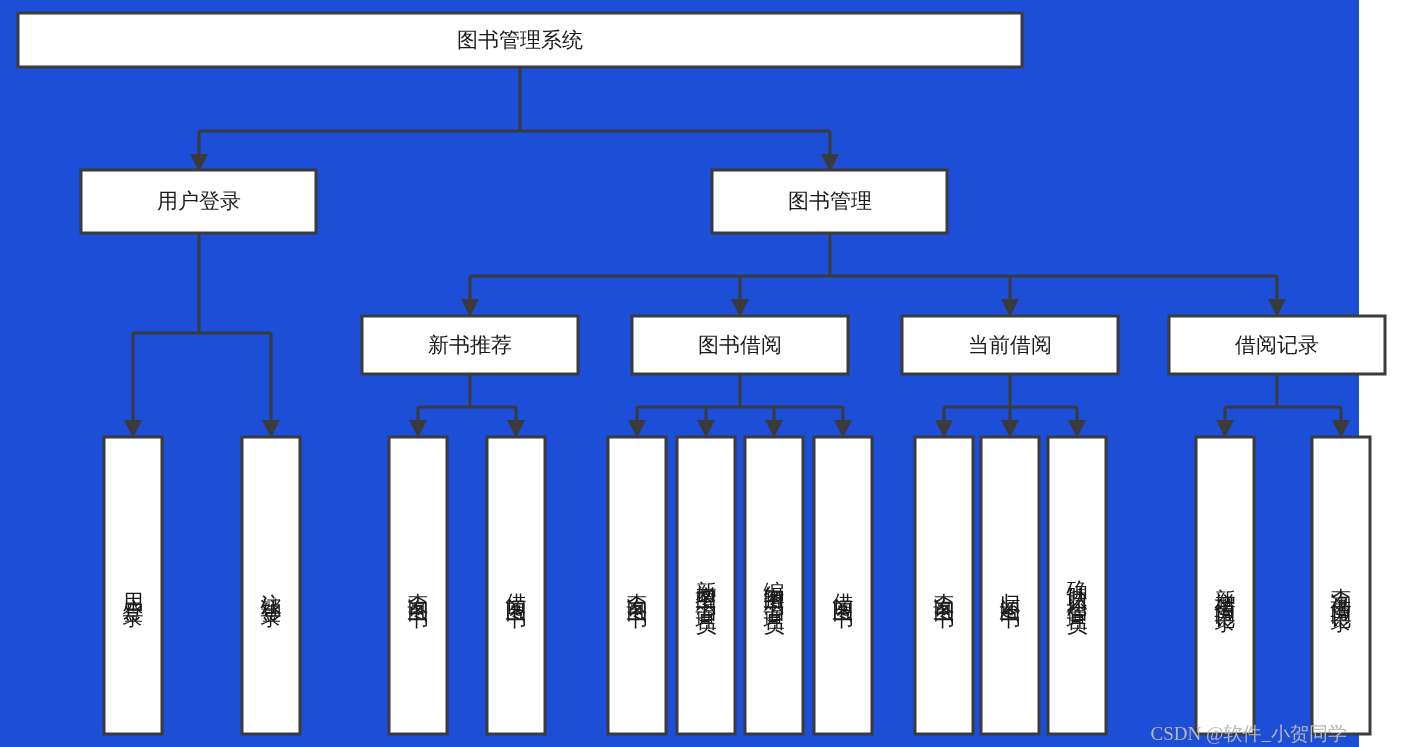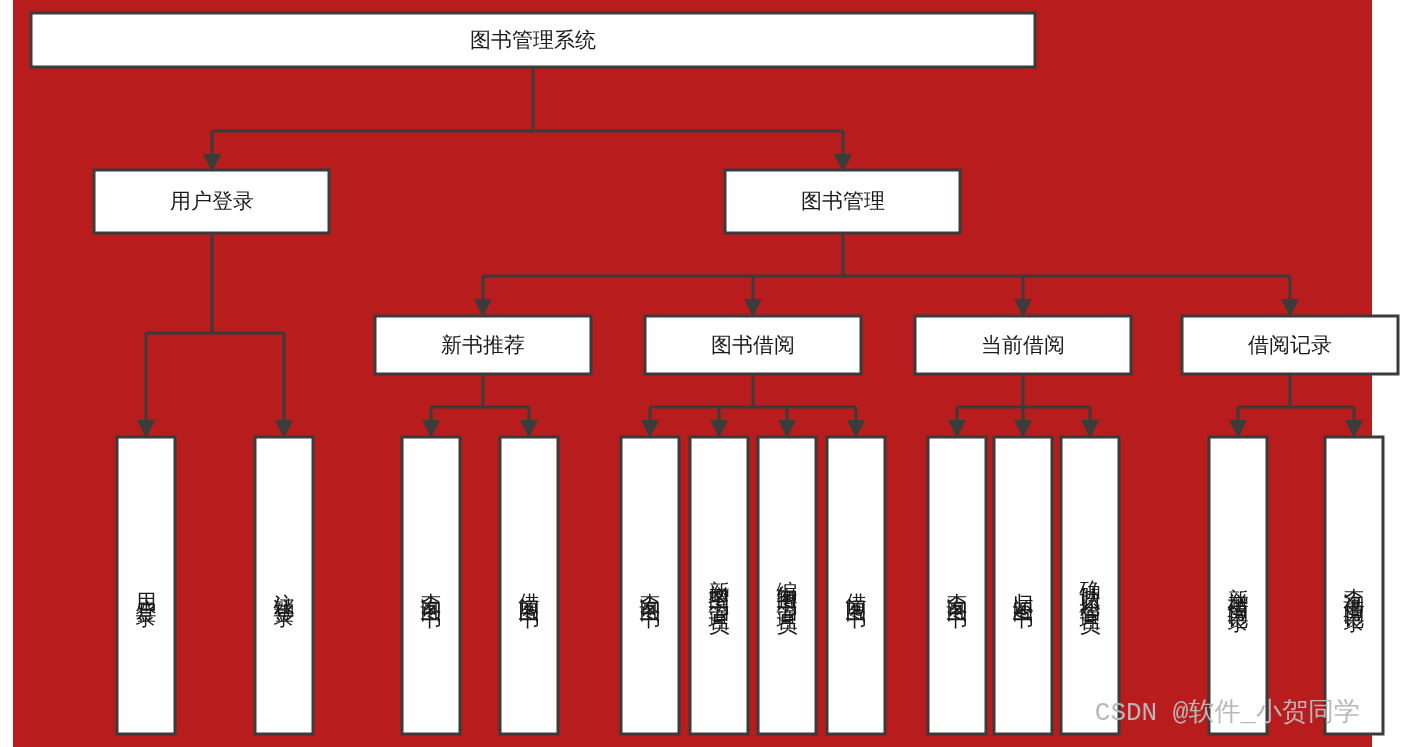--- a/index.html
+++ b/index.html
@@ -10,22 +10,21 @@
   body {
     width: 1405px;
     height: 747px;
     font-family: "DejaVu Sans", "Liberation Sans", sans-serif;
     overflow: hidden;
   }
   #diagram-root {
     position: relative;
     width: 1359px;
     height: 747px;
-    background: #b91c1c;
-    margin-left: 13px;
+    background: #1d4ed8;
   }
   svg#flow {
     position: absolute;
     left: 0;
     top: 0;
     width: 1405px;
     height: 747px;
     display: block;
   }
   .node-box {
@@ -55,23 +54,23 @@
     font-size: 21px;
     fill: #1a1a1a;
     writing-mode: vertical-rl;
     text-orientation: upright;
     letter-spacing: 5px;
     text-anchor: middle;
   }
   .watermark {
     position: absolute;
     right: 12px;
-    bottom: 18px;
-    font-family: Liberation Mono, monospace;
-    font-size: 26px;
+    bottom: 0;
+    font-family: Liberation Serif, serif;
+    font-size: 19px;
     color: #b8b8b8;
     white-space: nowrap;
     user-select: none;
   }
 </style>
 </head>
 <body>
 
 <div id="diagram-root">
 

